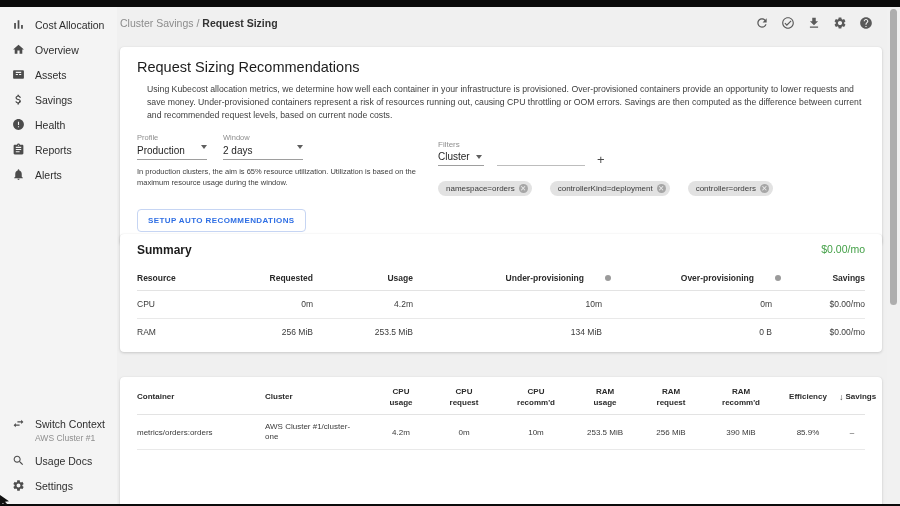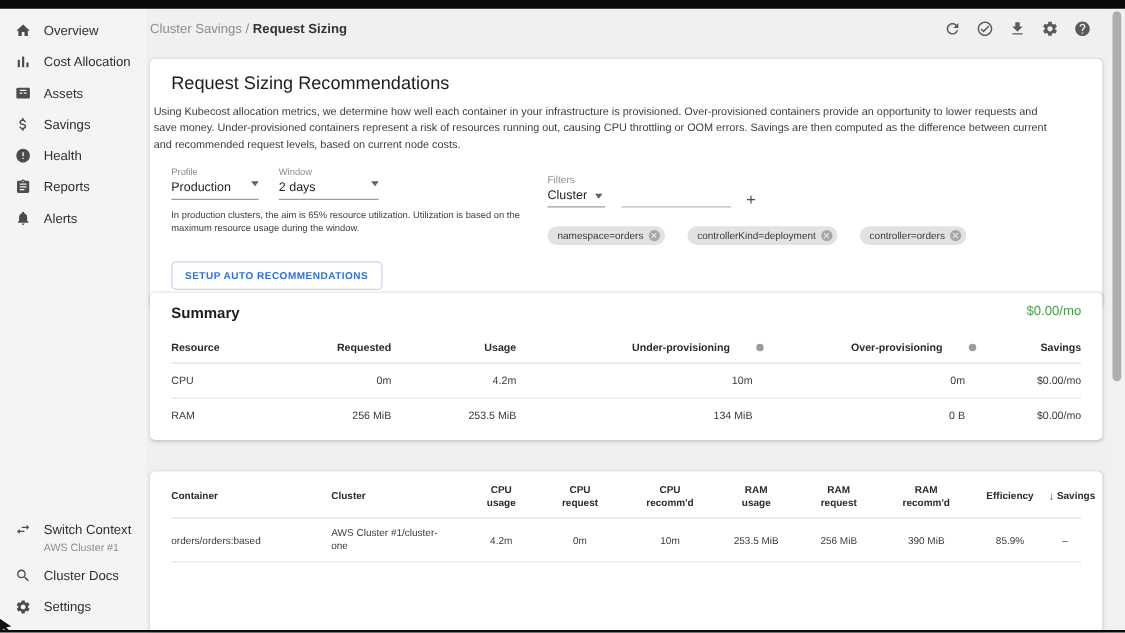--- a/index.html
+++ b/index.html
@@ -35,21 +35,21 @@
 
   
   .card { position:absolute; left:120px; width:762px; background:#fff; border-radius:4px;
           box-shadow:0 1px 3px rgba(0,0,0,.16), 0 0 1px rgba(0,0,0,.1); z-index:3; }
   .card-1 { top:47px; height:198px; }
   .card-2 { top:234px; height:118px; }
   .card-3 { top:377px; height:129px; border-bottom-left-radius:0; border-bottom-right-radius:0; }
 
   
   .rs-title { position:absolute; left:17px; top:12px; font-size:14.5px; font-weight:500; color:#1c1c1c; }
-  .rs-desc  { position:absolute; left:3px; top:36px; width:727px; font-size:8.7px; line-height:13px; color:#3d3d3d; }
+  .rs-desc  { position:absolute; left:27px; top:36px; width:727px; font-size:8.7px; line-height:13px; color:#3d3d3d; }
   .controls { position:absolute; left:17px; top:86px; width:300px; }
   .selects-row { display:flex; gap:16px; }
   .select-col { display:flex; flex-direction:column; }
   .fld-label { font-size:7.5px; color:#8e8e8e; margin-bottom:3px; }
   .select { display:flex; align-items:flex-start; justify-content:space-between; border-bottom:1px solid #9e9e9e;
             padding-bottom:3px; font-size:10px; color:#1f1f1f; cursor:pointer; }
   .select.w-profile { width:70px; }
   .select.w-window  { width:80px;gap:36px; }
   .caret { width:0; height:0; border-left:3.5px solid transparent; border-right:3.5px solid transparent; border-top:4px solid #5f5f5f; margin-left:6px; }
   .helper { margin-top:6px; width:292px; font-size:7.5px; line-height:11px; color:#3d3d3d; }
@@ -98,32 +98,32 @@
 </head>
 <body>
 
 <div class="edge-bar-top"></div>
 
 <nav class="sidebar">
   <div class="nav-list">
     <div class="nav-item">
       <span class="nav-icon">
           <svg viewBox="0 0 24 24">
+            <path d="M4 9h3.2v11H4zM10.4 4h3.2v16h-3.2zM16.8 13H20v7h-3.2z"></path>
+          </svg>
+        </span>
+      <span class="nav-label">Cost Allocation</span>
+    </div>
+    <div class="nav-item">
+      <span class="nav-icon">
+          <svg viewBox="0 0 24 24">
             <path d="M10 20v-6h4v6h5v-8h3L12 3 2 12h3v8z"></path>
           </svg>
         </span>
       <span class="nav-label">Overview</span>
-    </div>
-    <div class="nav-item">
-      <span class="nav-icon">
-          <svg viewBox="0 0 24 24">
-            <path d="M4 9h3.2v11H4zM10.4 4h3.2v16h-3.2zM16.8 13H20v7h-3.2z"></path>
-          </svg>
-        </span>
-      <span class="nav-label">Cost Allocation</span>
     </div>
     <div class="nav-item">
       <span class="nav-icon">
           <svg viewBox="0 0 24 24">
             <path d="M20 4H4c-1.1 0-2 .9-2 2v12c0 1.1.9 2 2 2h16c1.1 0 2-.9 2-2V6c0-1.1-.9-2-2-2zm-9 9H7v-2h4v2zm6 0h-4v-2h4v2zm0-4H7V7h10v2z"></path>
           </svg>
         </span>
       <span class="nav-label">Assets</span>
     </div>
     <div class="nav-item">
@@ -171,21 +171,21 @@
         <span class="nav-label">Switch Context</span>
         <div class="nav-sub">AWS Cluster #1</div>
       </span>
     </div>
     <div class="nav-item">
       <span class="nav-icon">
           <svg viewBox="0 0 24 24">
             <path d="M15.5 14h-.79l-.28-.27C15.41 12.59 16 11.11 16 9.5 16 5.91 13.09 3 9.5 3S3 5.91 3 9.5 5.91 16 9.5 16c1.61 0 3.09-.59 4.23-1.57l.27.28v.79l5 4.99L20.49 19l-4.99-5zm-6 0C7.01 14 5 11.99 5 9.5S7.01 5 9.5 5 14 7.01 14 9.5 11.99 14 9.5 14z"></path>
           </svg>
         </span>
-      <span class="nav-label">Cluster Docs</span>
+      <span class="nav-label">Usage Docs</span>
     </div>
     <div class="nav-item">
       <span class="nav-icon">
           <svg viewBox="0 0 24 24">
             <path d="M19.14 12.94c.04-.3.06-.61.06-.94 0-.32-.02-.64-.07-.94l2.03-1.58c.18-.14.23-.41.12-.61l-1.92-3.32c-.12-.22-.37-.29-.59-.22l-2.39.96c-.5-.38-1.03-.7-1.62-.94l-.36-2.54c-.04-.24-.24-.41-.48-.41h-3.84c-.24 0-.43.17-.47.41L9.25 5.35c-.59.24-1.13.57-1.62.94l-2.39-.96c-.22-.08-.47 0-.59.22L2.74 8.87c-.12.21-.08.47.12.61l2.03 1.58c-.05.3-.09.63-.09.94s.02.64.07.94l-2.03 1.58c-.18.14-.23.41-.12.61l1.92 3.32c.12.22.37.29.59.22l2.39-.96c.5.38 1.03.7 1.62.94l.36 2.54c.05.24.24.41.48.41h3.84c.24 0 .44-.17.47-.41l.36-2.54c.59-.24 1.13-.56 1.62-.94l2.39.96c.22.08.47 0 .59-.22l1.92-3.32c.12-.22.07-.47-.12-.61l-2.01-1.58zM12 15.6c-1.98 0-3.6-1.62-3.6-3.6s1.62-3.6 3.6-3.6 3.6 1.62 3.6 3.6-1.62 3.6-3.6 3.6z"></path>
           </svg>
         </span>
       <span class="nav-label">Settings</span>
     </div>
   </div>
@@ -343,21 +343,21 @@
         <span>RAM</span>
         <span>recomm'd</span>
       </div>
     <div class="cell-c">Efficiency</div>
     <div class="sort-wrap">
       <span class="sort-arrow">↓</span>
       <span>Savings</span>
     </div>
   </div>
   <div class="bd-grid bd-row">
-    <div>orders/orders:based</div>
+    <div>metrics/orders:orders</div>
     <div class="cluster-cell">AWS Cluster #1/cluster-one</div>
     <div class="cell-c">4.2m</div>
     <div class="cell-c">0m</div>
     <div class="cell-c">10m</div>
     <div class="cell-c">253.5 MiB</div>
     <div class="cell-c">256 MiB</div>
     <div class="cell-c">390 MiB</div>
     <div class="cell-c">85.9%</div>
     <div class="cell-c">–</div>
   </div>

